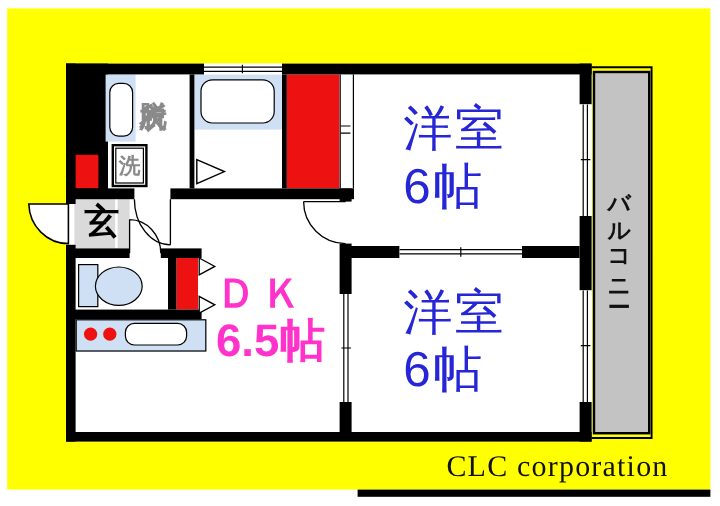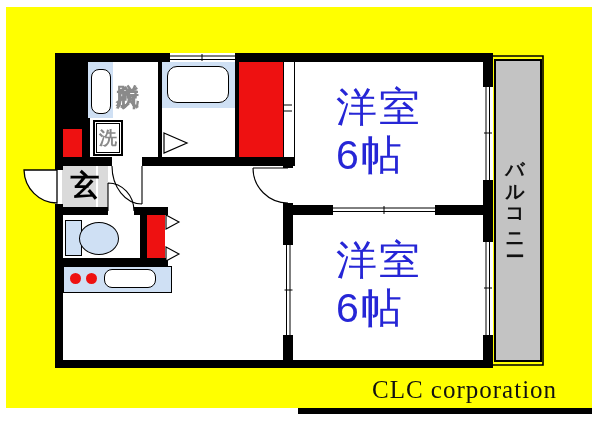--- a/index.html
+++ b/index.html
@@ -122,19 +122,23 @@
   <div class="abs blue-label" style="left:336px;top:84px;font-size:41px;line-height:1.17;">
     <span style="display:block;">洋室</span>
     <span style="display:block;">6帖</span>
   </div>
 
   <div class="abs blue-label" style="left:336px;top:237px;font-size:41px;line-height:1.17;">
     <span style="display:block;">洋室</span>
     <span style="display:block;">6帖</span>
   </div>
 
+  <div class="abs dk-label" style="left:180px;top:226px;font-size:34px;line-height:1.12;">
+    <span style="display:block;letter-spacing:4px;">ＤＫ</span>
+    <span style="display:block;font-size:38px;">6.5帖</span>
+  </div>
 
   <div class="txt vtxt" style="left:506px;top:147px;font-size:19px;font-weight:bold;color:#111;letter-spacing:3px;">バルコニー</div>
 
   <div class="abs" style="left:298px;top:408px;width:294px;height:6px;background:#000;"></div>
   <div class="txt" style="left:372px;top:377px;font-family:'Liberation Serif','DejaVu Serif',serif;font-size:25px;color:#111;letter-spacing:1px;">CLC corporation</div>
 
 </div>
 
 </body></html>

